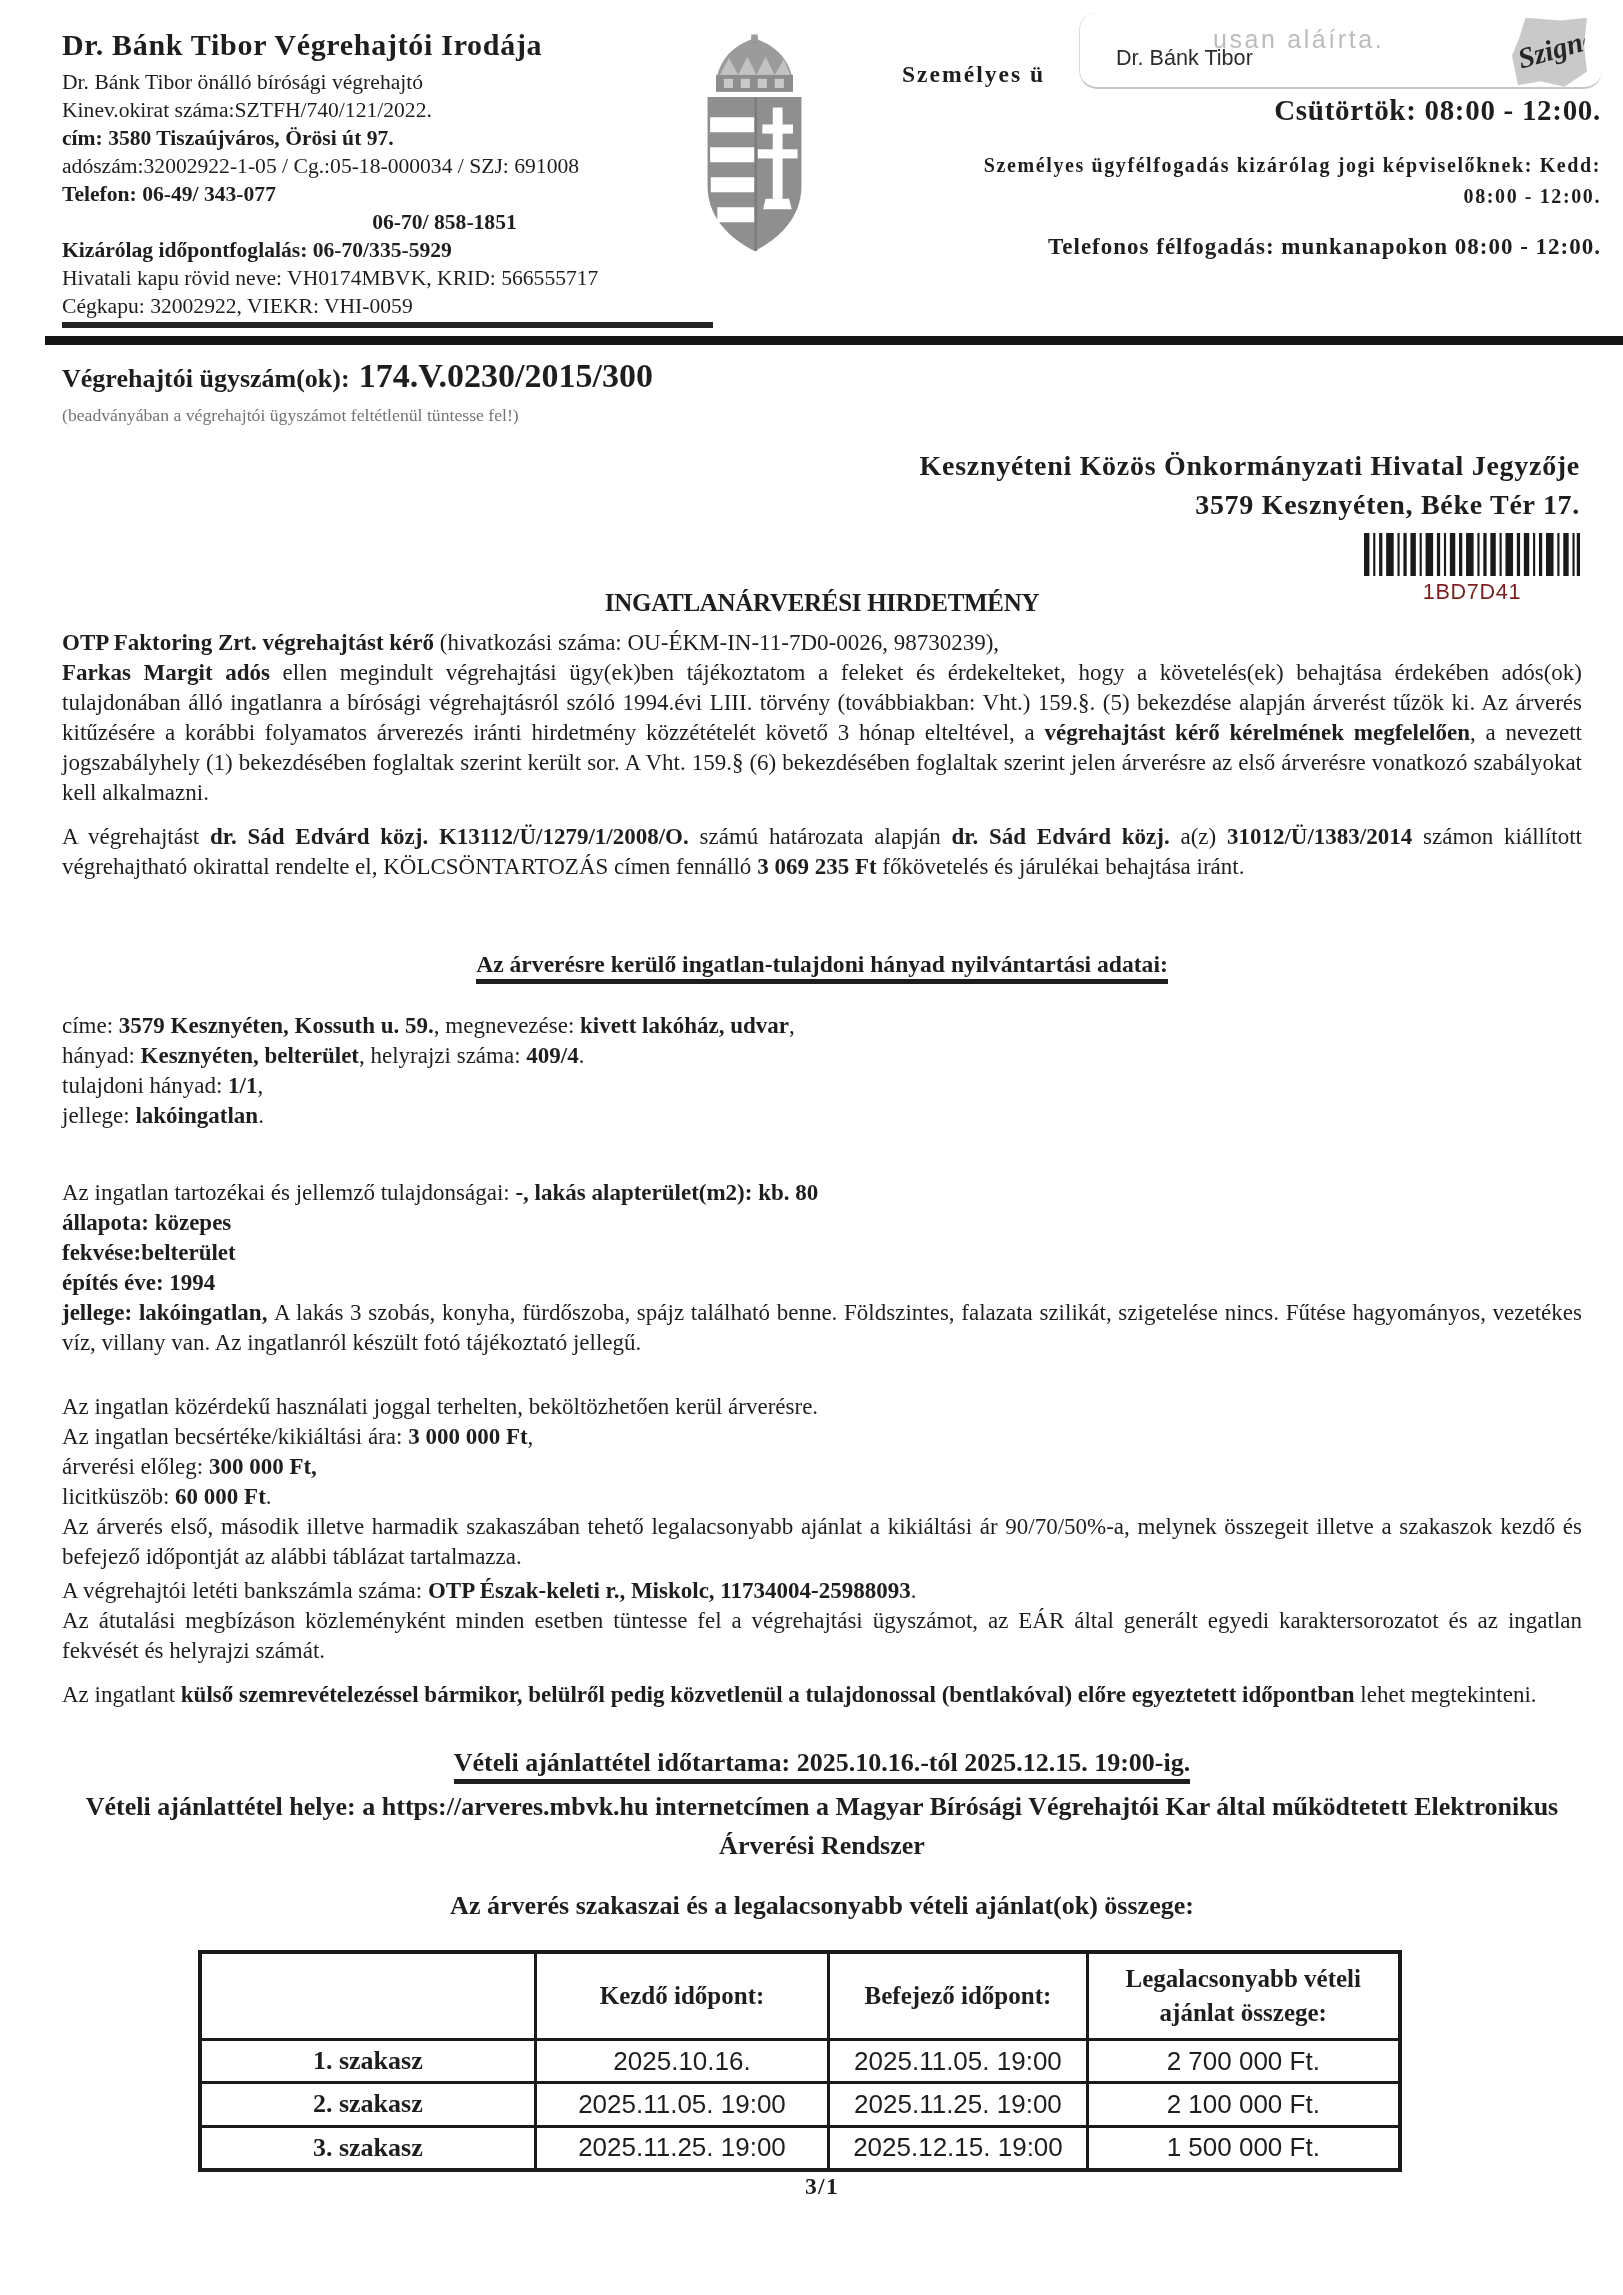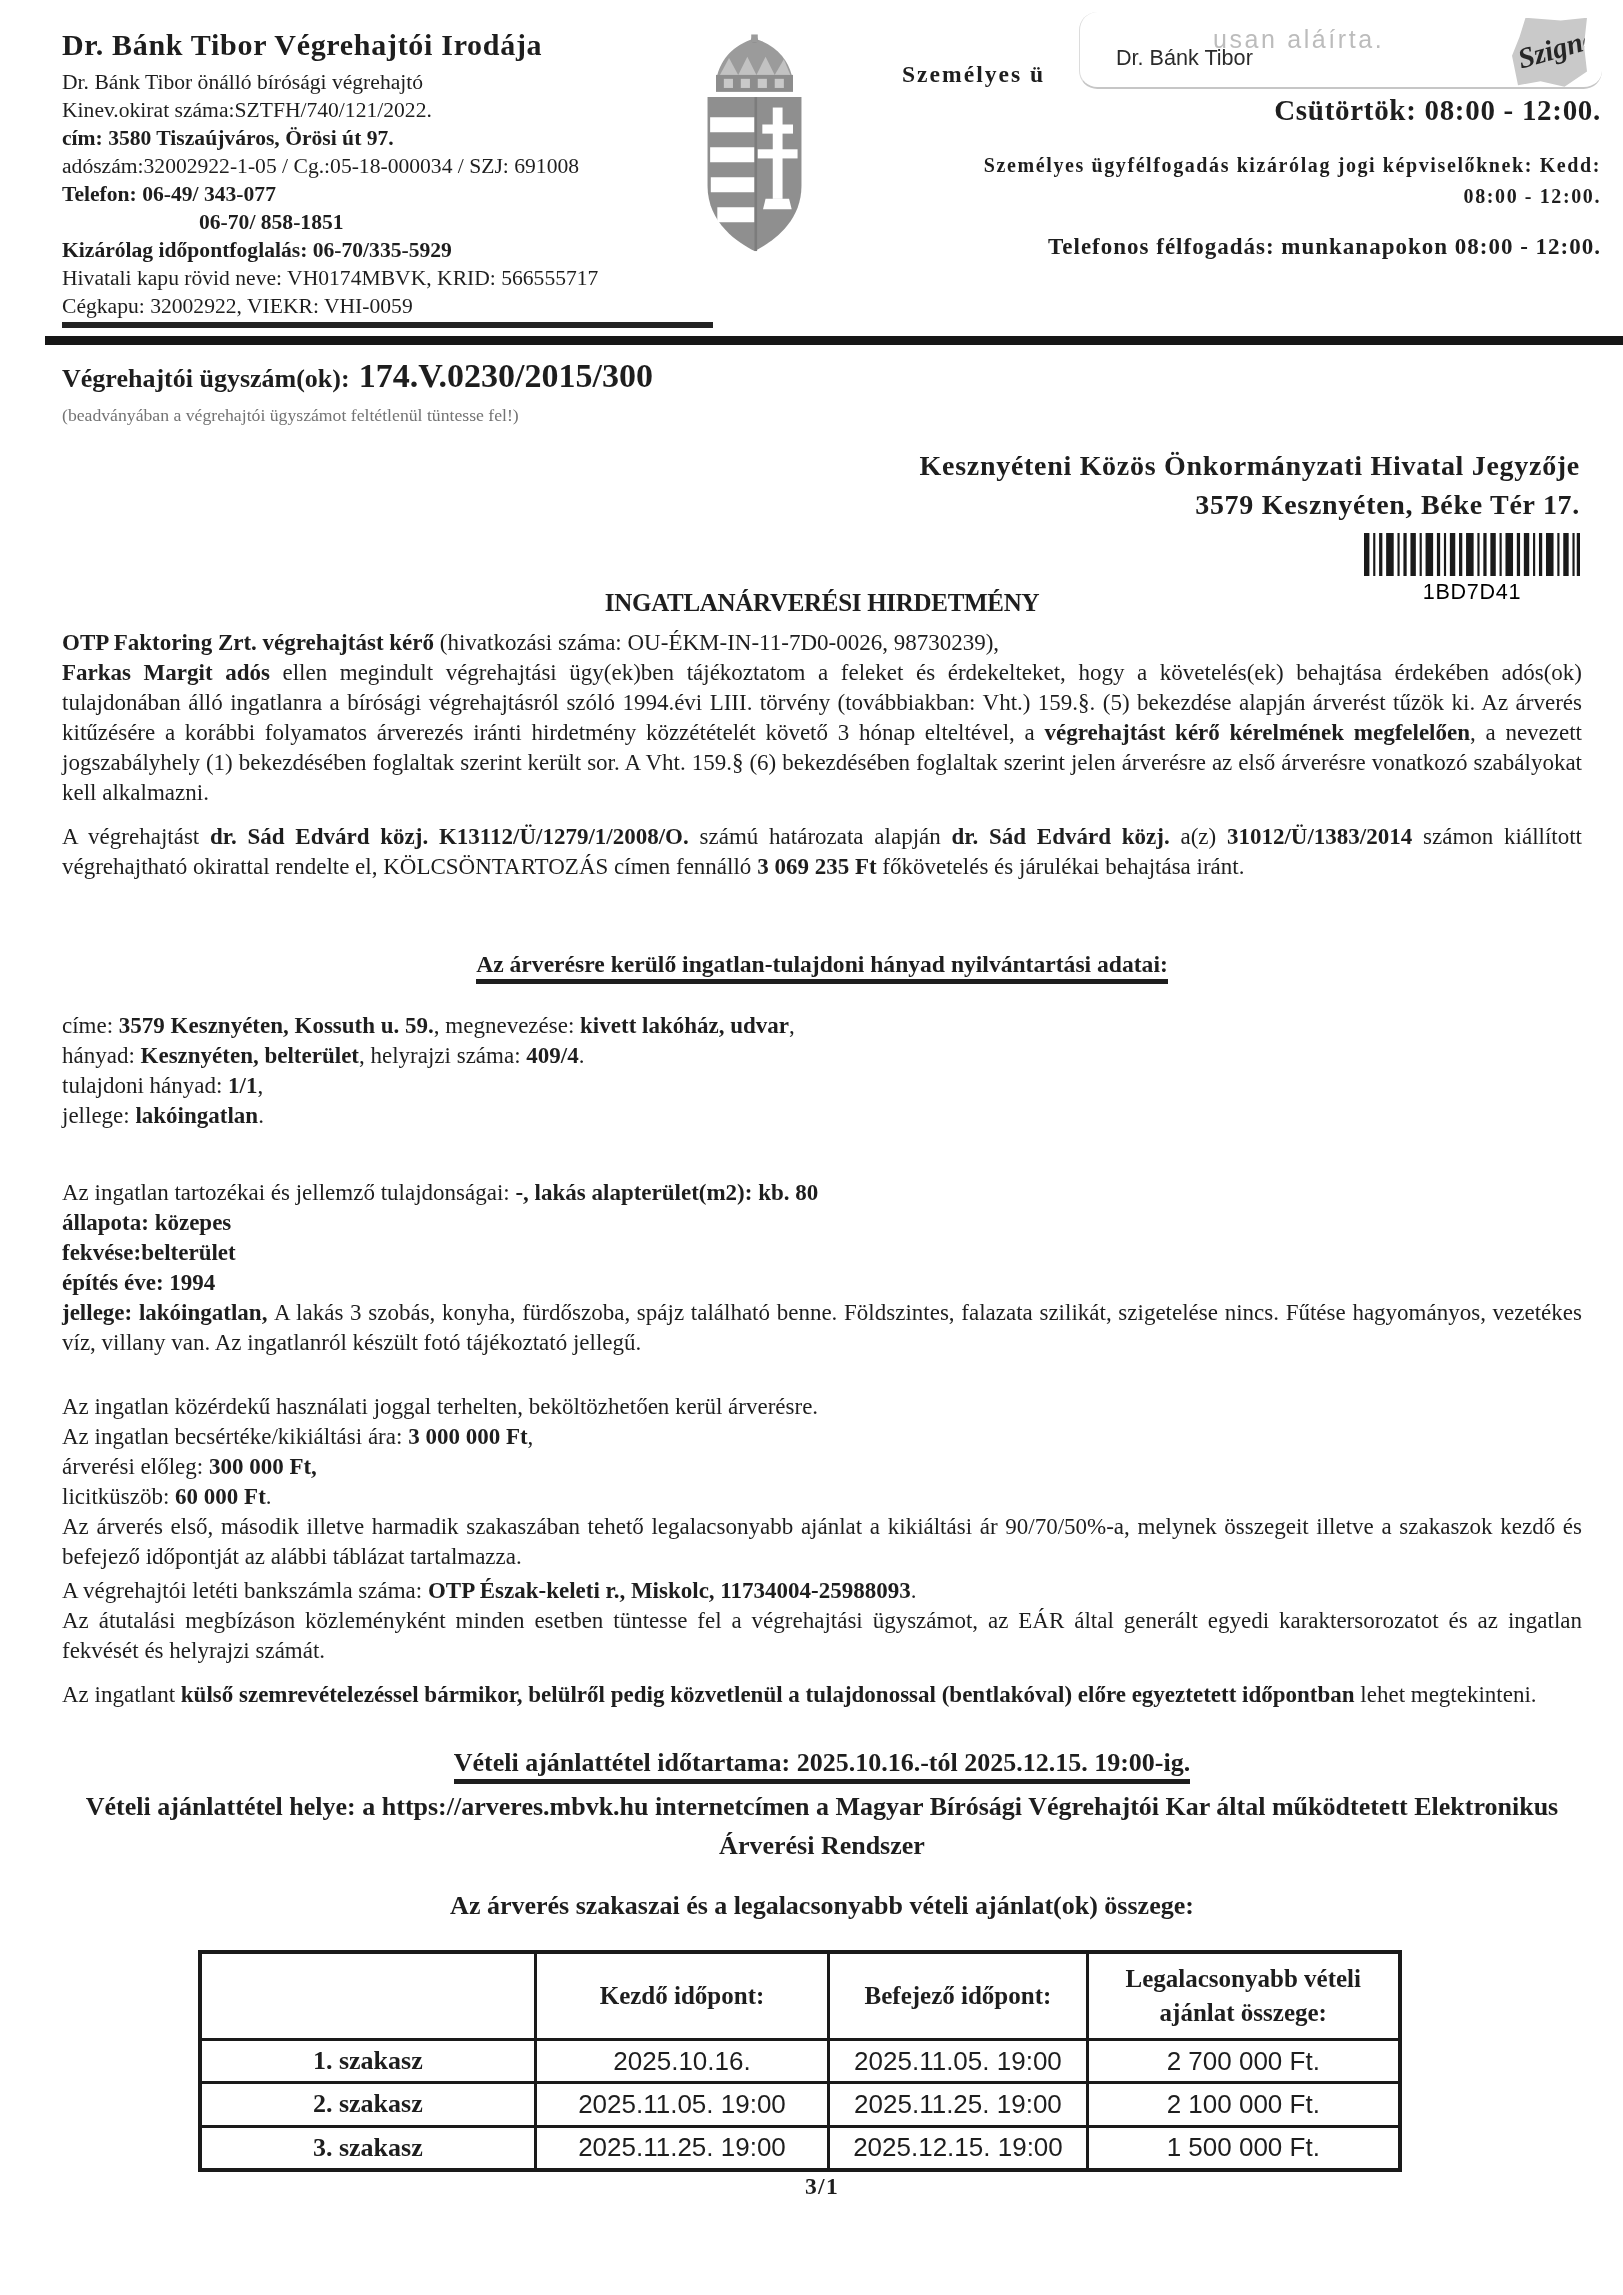--- a/index.html
+++ b/index.html
@@ -11,21 +11,21 @@
     color:#1e1e1e;
     font-family:"Liberation Serif","DejaVu Serif",serif;
     overflow:hidden;
   }
   b{font-weight:bold;}
   
   .lh{position:absolute;left:62px;top:27.5px;width:628px;}
   .lh-title{font-size:30px;font-weight:bold;letter-spacing:0.7px;margin:0 0 6.5px 0;}
   .lh-line{font-size:21.6px;line-height:28px;}
   .lh-line.b{font-weight:bold;}
-  .lh-line.ind{padding-left:137px;}
+  .lh-line.ind{padding-left:137px;text-align:center;}
   
   .arms{position:absolute;left:686px;top:34px;width:137px;height:226px;}
   
   .rh{position:absolute;left:861px;top:36px;width:740px;height:281px;}
   .rh .frag{position:absolute;left:41px;top:25px;font-size:23.6px;font-weight:bold;letter-spacing:2px;}
   .stamp{position:absolute;left:218px;top:-24px;width:522px;height:75px;background:#fff;
          border-radius:18.3px;border-bottom:2.6px solid #c6c6c6;border-left:1.3px solid #dcdcdc;z-index:2;}
   .stamp .signer{position:absolute;left:36px;top:33px;font-family:"Liberation Sans","DejaVu Sans",sans-serif;
          font-size:21.6px;color:#2b2b2b;white-space:nowrap;}
   .stamp .faded{position:absolute;left:133px;top:13px;font-family:"Liberation Sans","DejaVu Sans",sans-serif;
@@ -44,21 +44,21 @@
   
   .case{position:absolute;left:62px;top:357px;}
   .case .lbl{font-size:26px;font-weight:bold;}
   .case .num{font-size:34px;font-weight:bold;margin-left:9.2px;}
   .case .note{font-size:17.7px;margin-top:10px;color:#737373;}
   
   .addr{position:absolute;right:43px;top:446px;text-align:right;}
   .addr .l1,.addr .l2{font-size:28px;font-weight:bold;letter-spacing:0.7px;line-height:39px;}
   .addr .bcwrap{display:inline-block;margin-top:9.2px;text-align:center;}
   .addr .bcval{font-family:"Liberation Sans","DejaVu Sans",sans-serif;font-size:21.6px;letter-spacing:0.7px;
-               color:#000000;margin-top:1.3px;}
+               color:#7f1d1d;margin-top:1.3px;}
   
   .main{position:absolute;left:62px;top:589px;width:1520px;}
   .doc-title{text-align:center;font-size:25px;font-weight:bold;margin:0 0 10.5px 0;letter-spacing:-0.3px;}
   .p{font-size:23px;line-height:30px;text-align:justify;margin:0;}
   .mt1{margin-top:14.4px;}
   .sec-head{margin-top:69px;text-align:center;font-size:23.6px;}
   .sec-head span{font-weight:bold;border-bottom:5.2px solid #1e1e1e;padding-bottom:2px;}
   .props{margin-top:33px;}
   .features{margin-top:47px;}
   .terms{margin-top:34px;}

